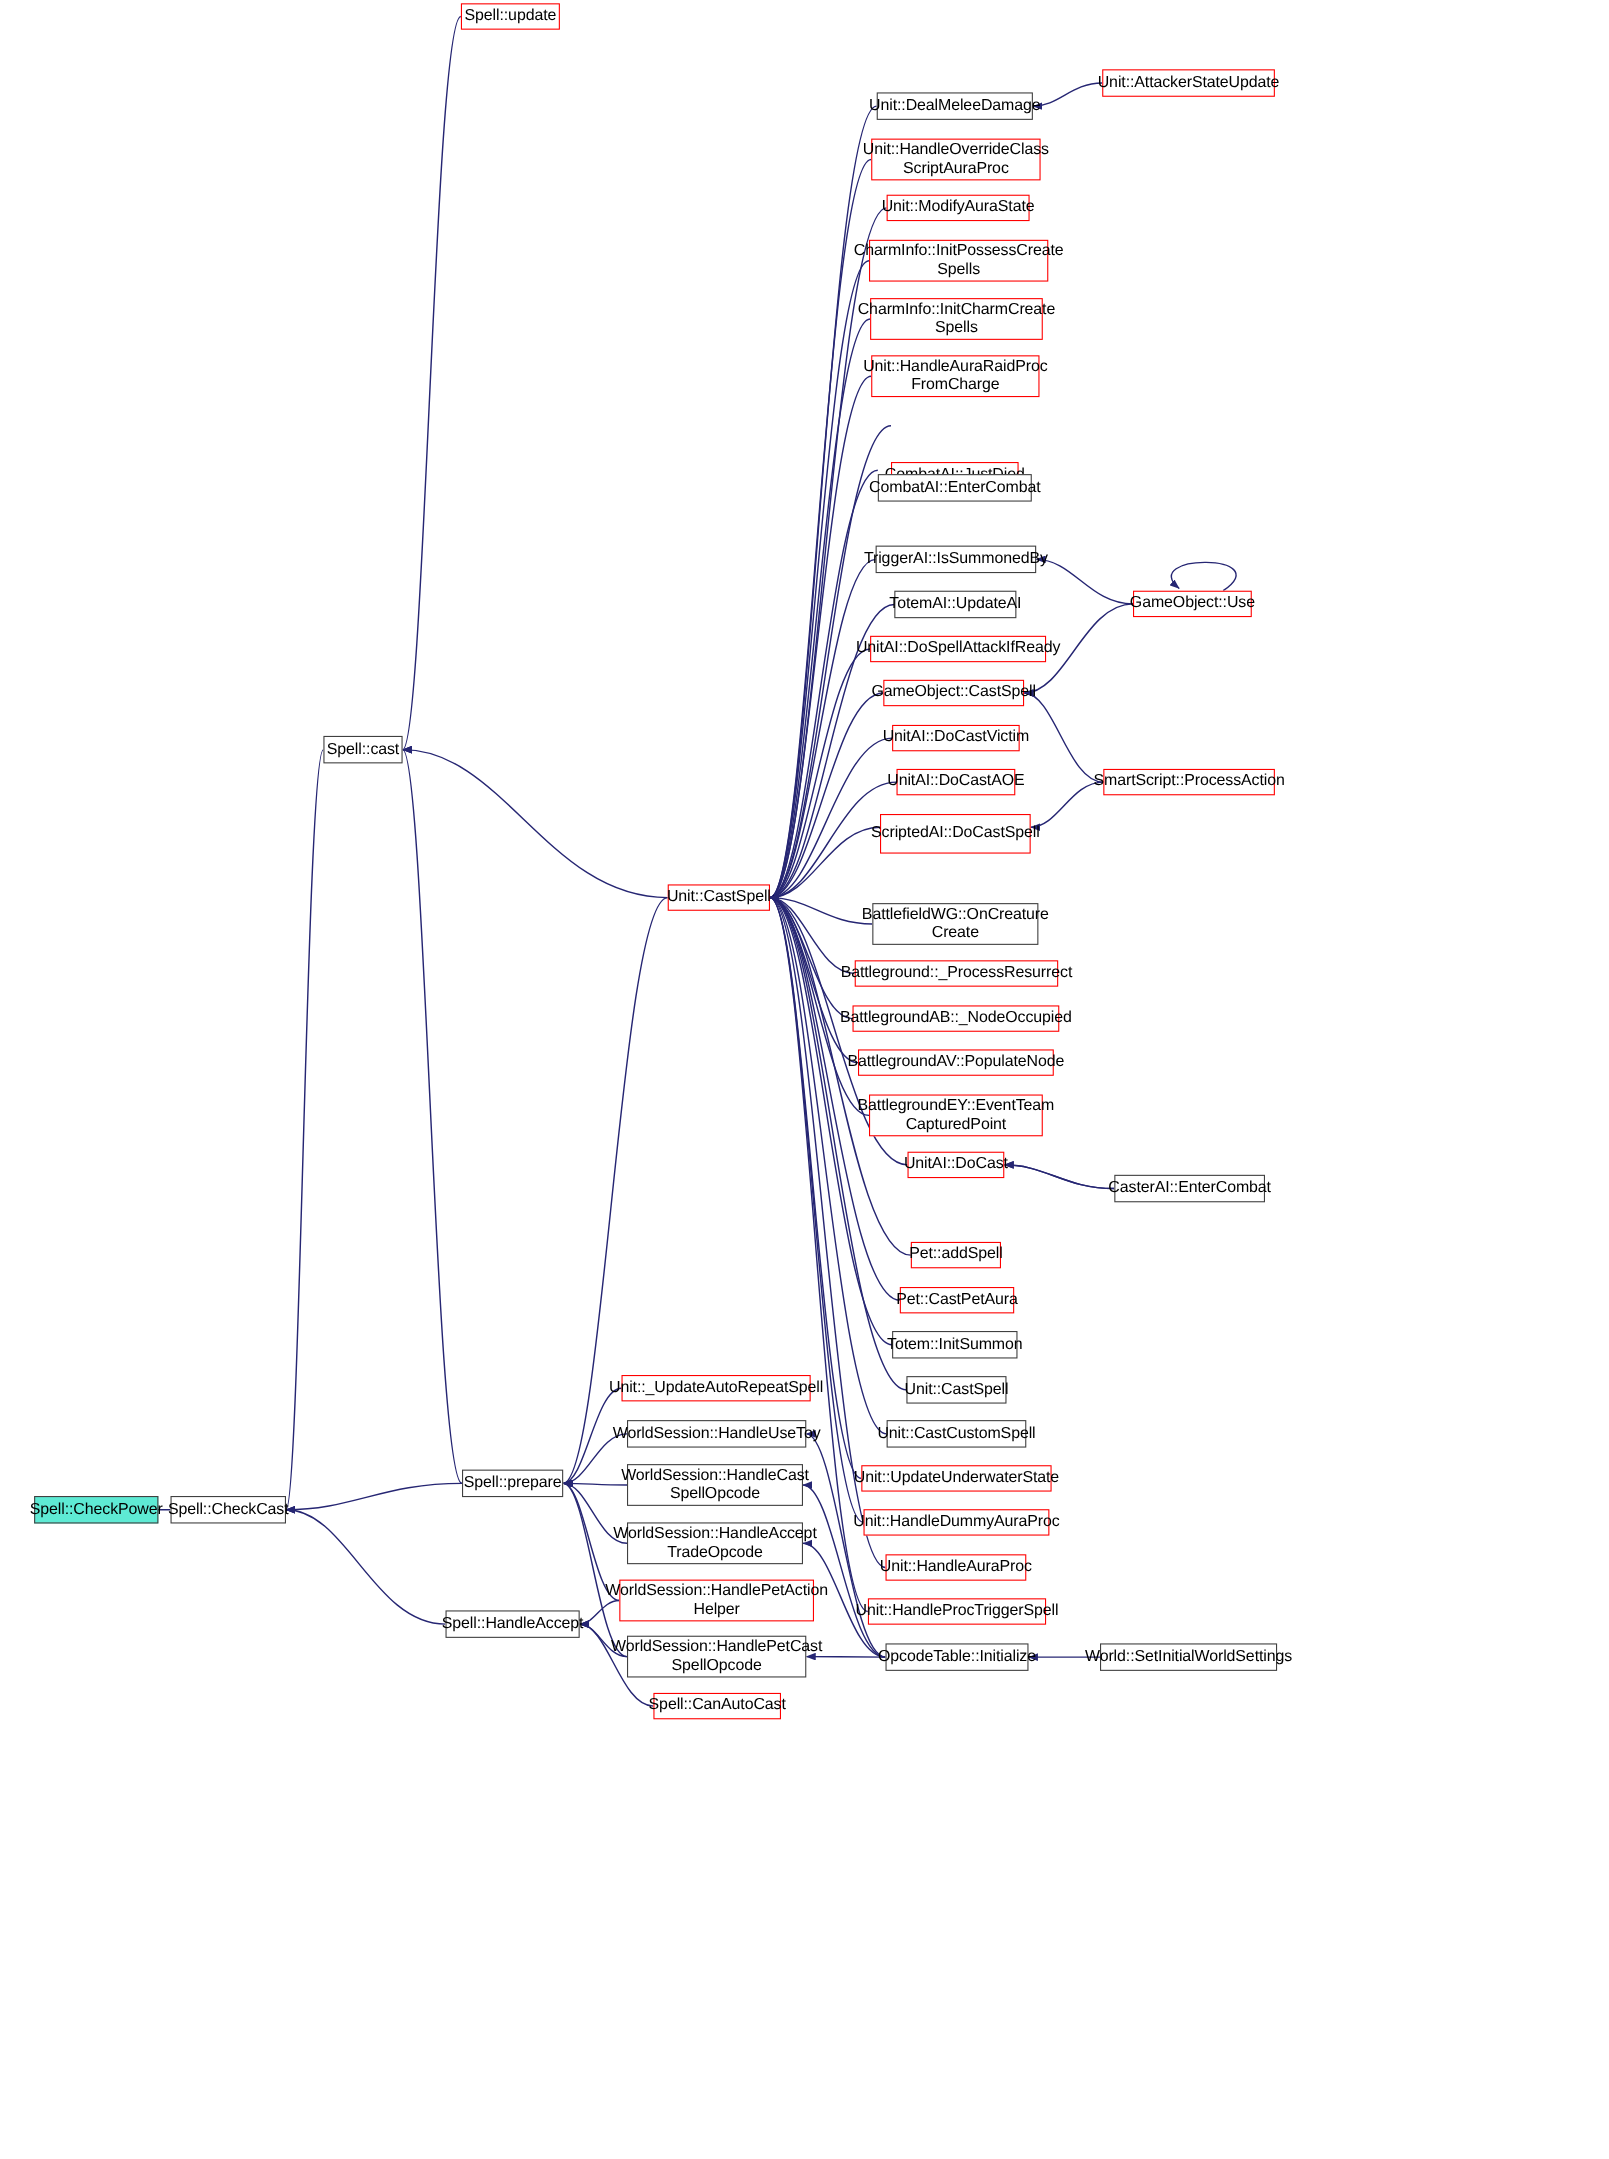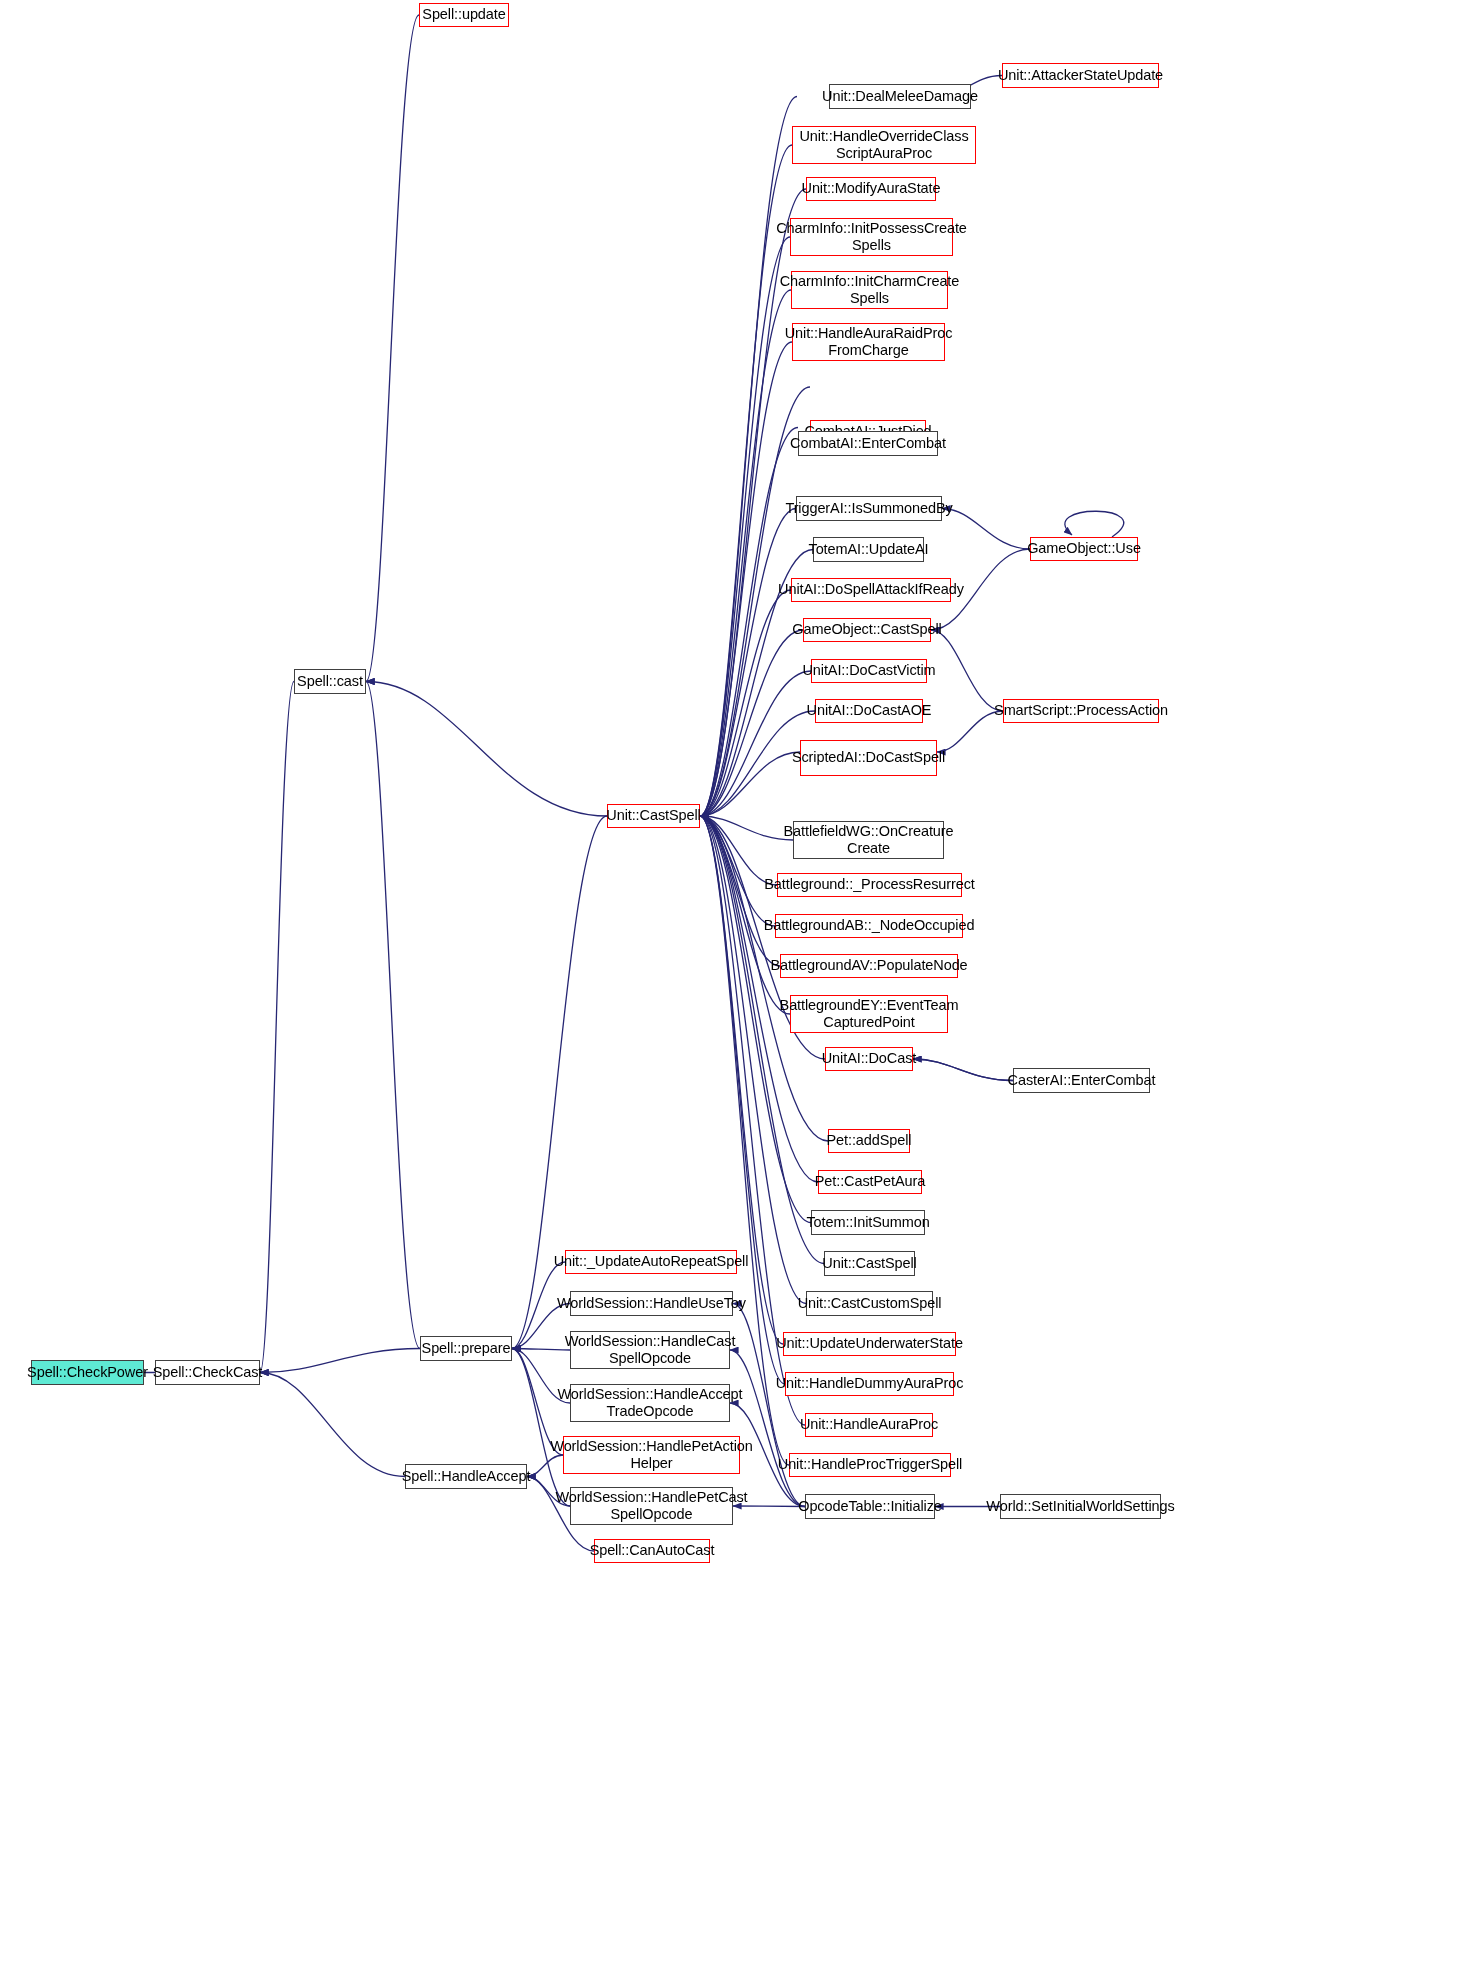--- a/index.html
+++ b/index.html
@@ -120,22 +120,22 @@
       <path d="M594,1551 C563.85,1551 552.46,1476.5 527,1476.5" fill="none" stroke="#262673" stroke-width="1.3" marker-end="url(#ah)"></path>
       <path d="M805,1506.5 C772.6,1506.5 760.36,1303.5 733,1303.5" fill="none" stroke="#262673" stroke-width="1.3" marker-end="url(#ah)"></path>
       <path d="M805,1506.5 C771.25,1506.5 758.5,1350 730,1350" fill="none" stroke="#262673" stroke-width="1.3" marker-end="url(#ah)"></path>
       <path d="M805,1506.5 C771.25,1506.5 758.5,1403 730,1403" fill="none" stroke="#262673" stroke-width="1.3" marker-end="url(#ah)"></path>
       <path d="M805,1506.5 C772.6,1506.5 760.36,1506 733,1506" fill="none" stroke="#262673" stroke-width="1.3" marker-end="url(#ah)"></path>
       <path d="M1000,1506.5 C970.75,1506.5 959.7,1506.5 935,1506.5" fill="none" stroke="#262673" stroke-width="1.3" marker-end="url(#ah)"></path>
     </svg>
   <div id="node-layer">
       <div class="node red" style="left: 419px; top: 3px; width: 90px; height: 24px;">Spell::update</div>
       <div class="node red" style="left: 1002px; top: 63px; width: 157px; height: 25px;">Unit::AttackerStateUpdate</div>
-      <div class="node black" style="left: 829px; top: 84px; width: 142px; height: 25px;">Unit::DealMeleeDamage</div>
-      <div class="node red" style="left: 792px; top: 126px; width: 184px; height: 38px;">Unit::HandleOverrideClass
+      <div class="node black" style="left: 797px; top: 84px; width: 142px; height: 25px;">Unit::DealMeleeDamage</div>
+      <div class="node red" style="left: 792px; top: 126px; width: 154px; height: 38px;">Unit::HandleOverrideClass
 ScriptAuraProc</div>
       <div class="node red" style="left: 806px; top: 177px; width: 130px; height: 24px;">Unit::ModifyAuraState</div>
       <div class="node red" style="left: 790px; top: 218px; width: 163px; height: 38px;">CharmInfo::InitPossessCreate
 Spells</div>
       <div class="node red" style="left: 791px; top: 271px; width: 157px; height: 38px;">CharmInfo::InitCharmCreate
 Spells</div>
       <div class="node red" style="left: 792px; top: 323px; width: 153px; height: 38px;">Unit::HandleAuraRaidProc
 FromCharge</div>
       <div class="node red" style="left: 810px; top: 375px; width: 116px; height: 24px; margin-top: 45px;">CombatAI::JustDied</div>
       <div class="node black" style="left: 798px; top: 415px; width: 140px; height: 25px; margin-top: 16px;">CombatAI::EnterCombat</div>

